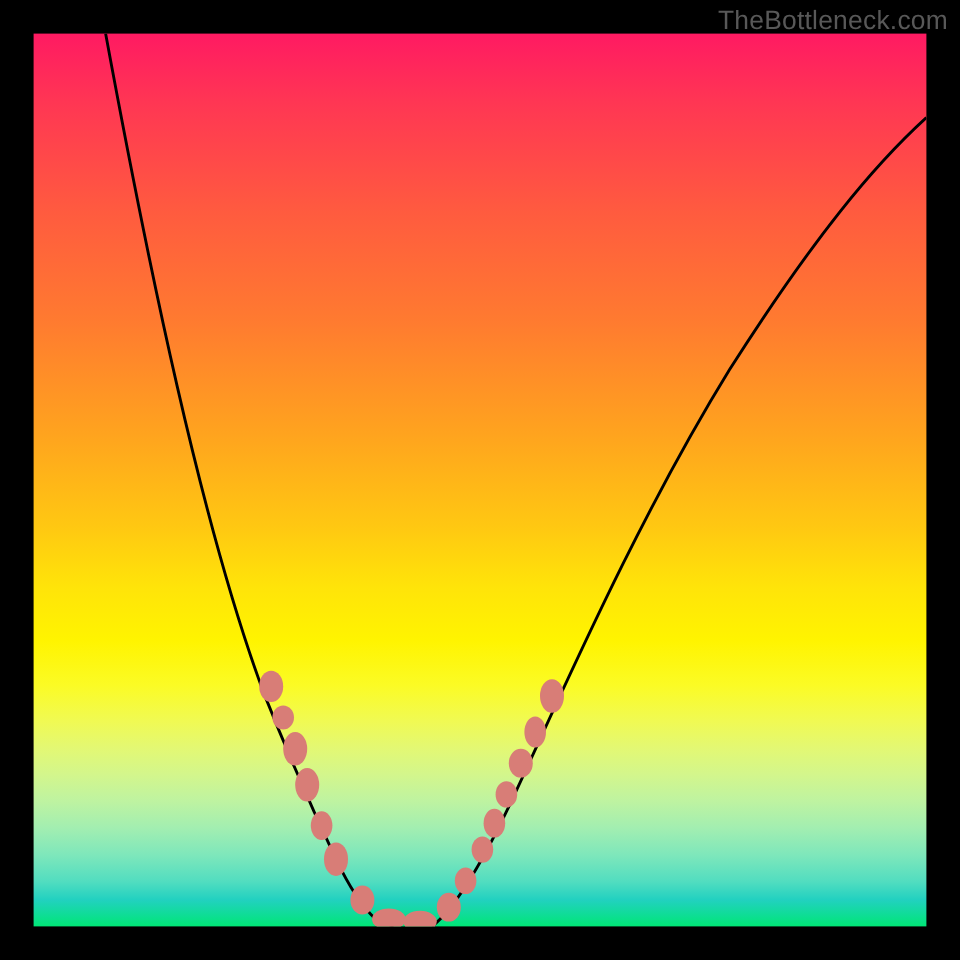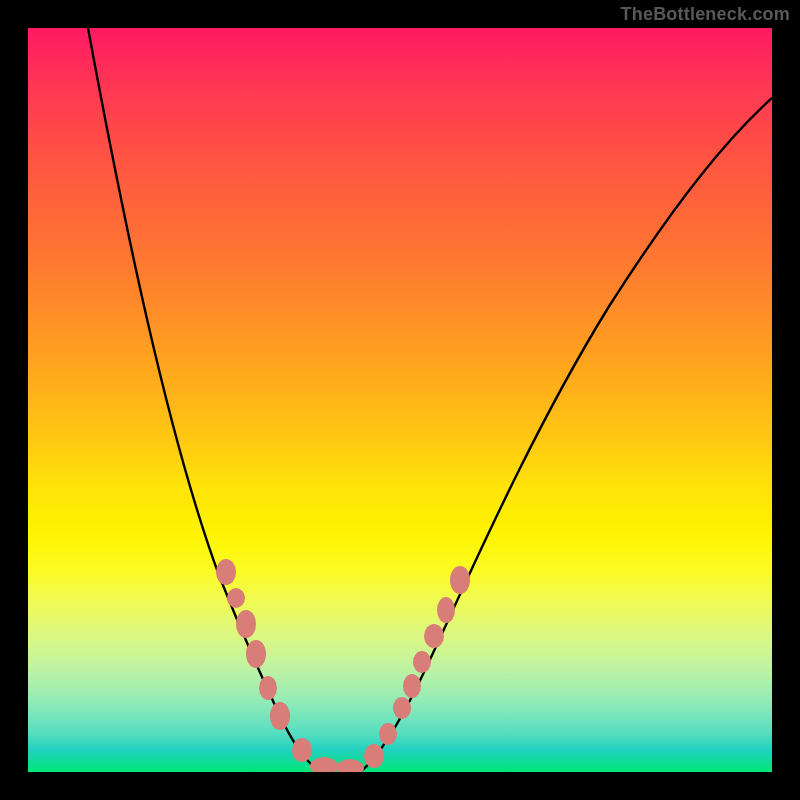--- a/index.html
+++ b/index.html
@@ -43,22 +43,22 @@
       #51ddc0 95%,
       #22d1c0 97%,
       #00e676 100%
     );
   }
   .watermark {
     position: absolute;
     top: 4px;
     right: 10px;
     color: #585858;
-    font-size: 18px;
-    font-weight: 700;
+    font-size: 22px;
+    font-weight: 400;
     letter-spacing: 0.2px;
     z-index: 50;
   }
   svg {
     position: absolute;
     left: 0;
     top: 0;
     width: 744px;
     height: 744px;
   }

